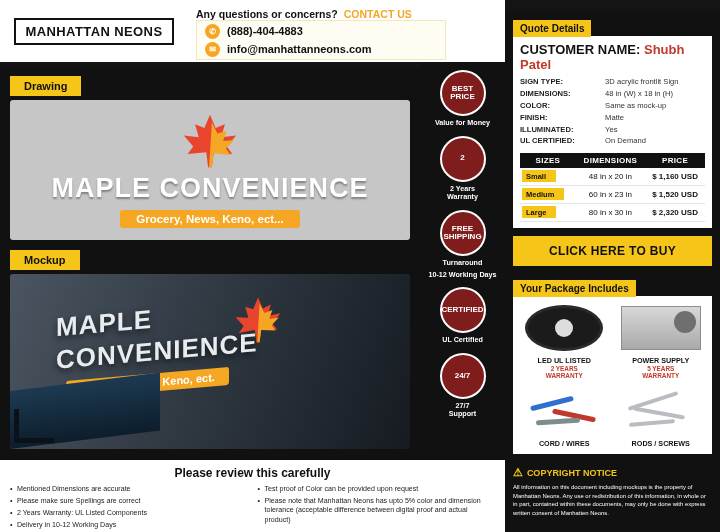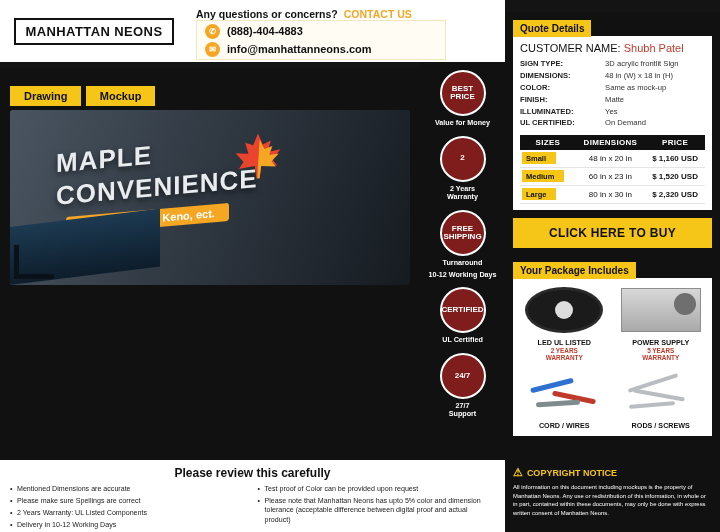--- a/index.html
+++ b/index.html
@@ -37,21 +37,21 @@
   }
 
   
   .right { position: absolute; left: 505px; top: 12px; width: 215px; height: 460px; background: #111; padding: 6px 8px; }
 
   .tag {
     display: inline-block; background: #f5c518; color: #111; font-weight: bold;
     font-size: 10px; padding: 3px 7px;
   }
   .quote-card { background: #fff; padding: 6px 7px; margin-top: -1px; }
-  .cust { font-size: 11px; font-weight: normal; color: #111; margin-bottom: 4px; }
+  .cust { font-size: 13px; font-weight: bold; color: #111; margin-bottom: 4px; }
   .cust .nm { color: #c0392b; }
   .spec-tbl { width: 100%; border-collapse: collapse; }
   .spec-tbl td { font-size: 7.6px; color: #222; padding: 1.4px 0; vertical-align: top; }
   .spec-tbl td.k { font-weight: bold; width: 46%; text-transform: uppercase; }
   .spec-tbl td.v { color: #333; }
 
   .price-tbl { width: 100%; border-collapse: collapse; margin-top: 6px; }
   .price-tbl th {
     background: #111; color: #fff; font-size: 8px; padding: 3px 2px; letter-spacing: .3px;
   }
@@ -169,20 +169,30 @@
       </div>
       <div class="c-row">
         <span class="c-ico">✉</span>
         <span>info@manhattanneons.com</span>
       </div>
     </div>
   </div>
 
   <div class="left">
     <div class="sec-tag">Drawing</div>
+    <div class="drawing">
+      <div class="leaf">
+        <svg viewBox="0 0 64 60" width="62" height="56">
+          <path d="M32 2 L38 16 L48 12 L44 26 L60 24 L50 36 L56 44 L36 42 L34 58 L30 58 L28 42 L8 44 L14 36 L4 24 L20 26 L16 12 L26 16 Z" fill="#e8442e"></path>
+          <path d="M34 10 L40 22 L50 19 L46 30 L58 29 L49 38 L54 45 L36 43 L34 58 L31 58 Z" fill="#f5a623"></path>
+        </svg>
+      </div>
+      <div class="d-title">MAPLE CONVENIENCE</div>
+      <div class="d-sub">Grocery, News, Keno, ect...</div>
+    </div>
 
     <div class="sec-tag" style="margin-top:10px">Mockup</div>
     <div class="mockup">
       <div class="m-wall"></div>
       <div class="m-leaf">
         <svg viewBox="0 0 64 60" width="52" height="48">
           <path d="M32 2 L38 16 L48 12 L44 26 L60 24 L50 36 L56 44 L36 42 L34 58 L30 58 L28 42 L8 44 L14 36 L4 24 L20 26 L16 12 L26 16 Z" fill="#e8442e"></path>
           <path d="M34 10 L40 22 L50 19 L46 30 L58 29 L49 38 L54 45 L36 43 L34 58 L31 58 Z" fill="#f5a623"></path>
         </svg>
       </div>

